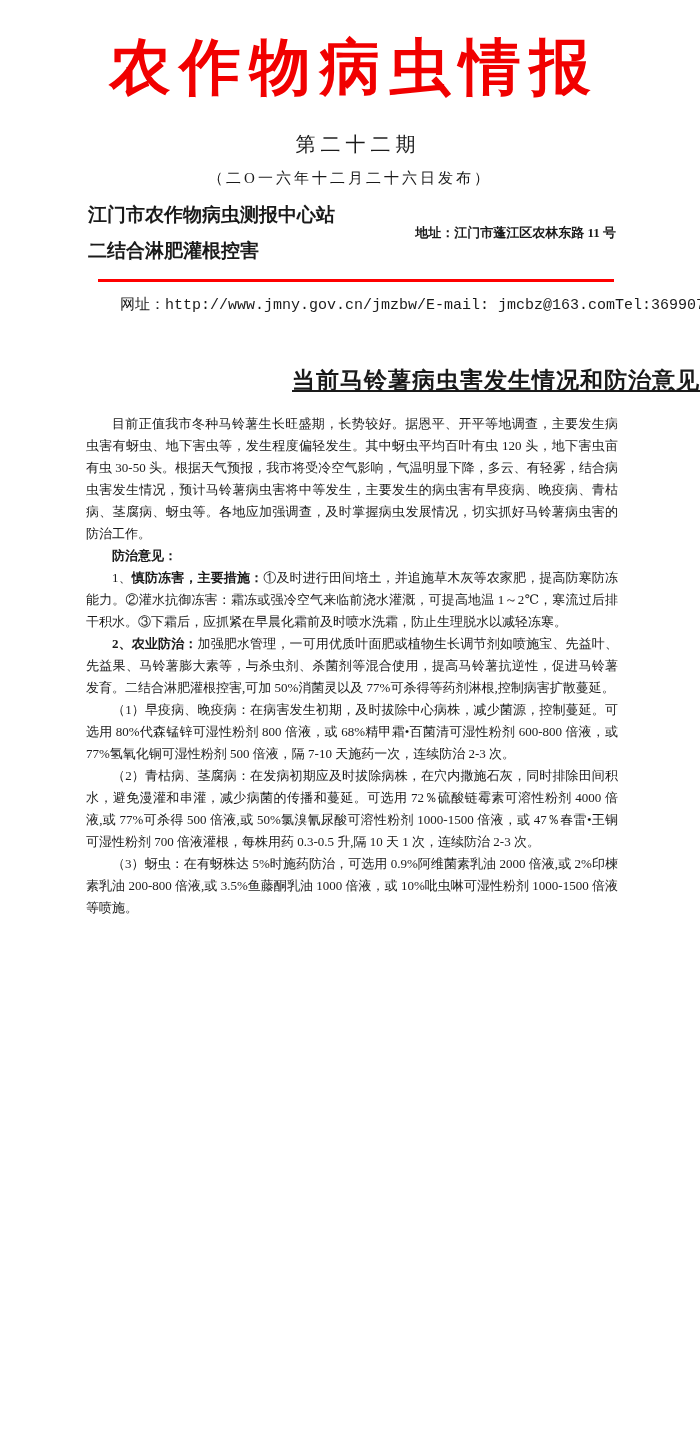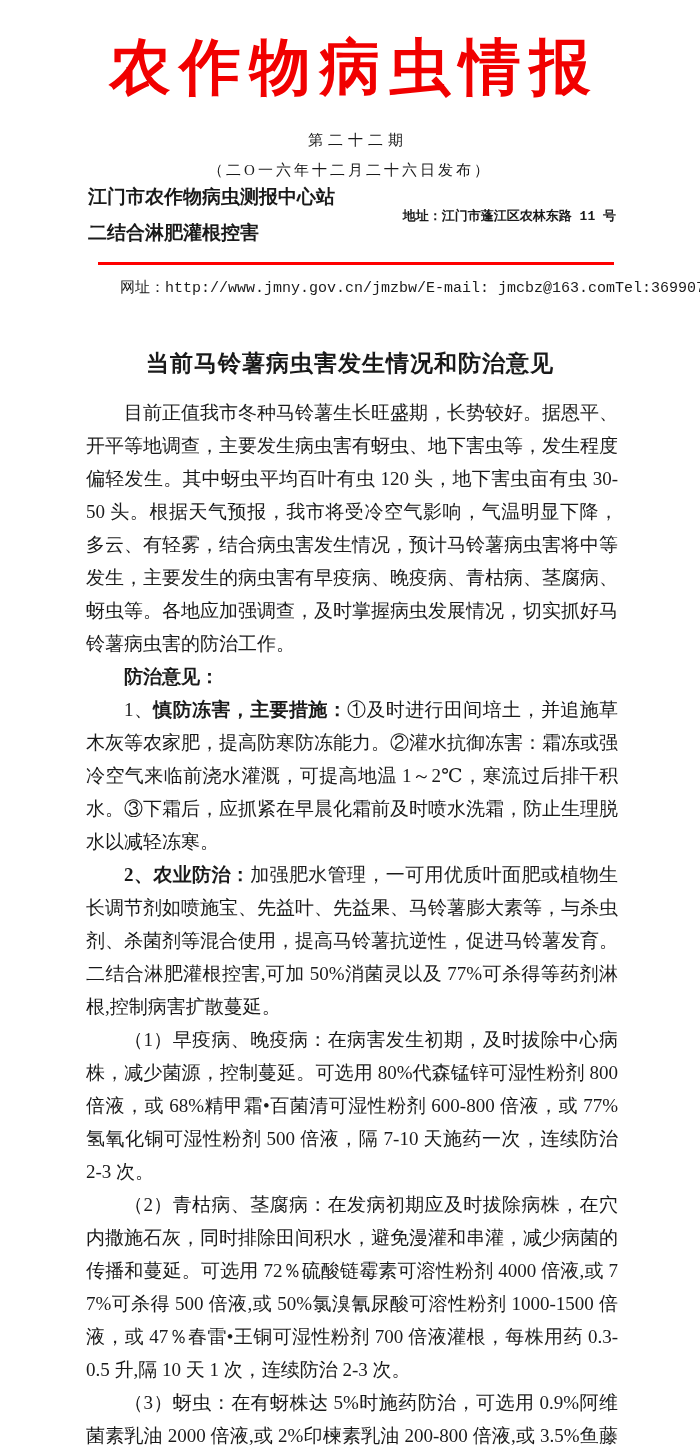--- a/index.html
+++ b/index.html
@@ -30,37 +30,37 @@
     color:var(--title-red);
     font-size:61px;
     font-weight:bold;
     letter-spacing:9px;
     line-height:1.18;
     text-indent:9px; 
     margin-top:24px;
   }
   .issue{
     text-align:center;
-    font-size:15px;
+    font-size:20px;
     letter-spacing:5px;
     margin-top:27px;
     padding-left:16px;
   }
   .pubdate{
     text-align:center;
     font-size:15px;
     letter-spacing:3px;
     margin-top:11px;
   }
   .org-row{
     display:flex;
     justify-content:space-between;
     align-items:center;
     padding:0 84px 0 88px;
-    font-family:Liberation Mono, monospace;
+    margin-top:9px;
   }
   .org-col .org-line{
     font-size:19px;
     font-weight:600;
     line-height:36px;
     white-space:nowrap;
   }
   .address{
     font-size:13px;
     font-weight:600;
@@ -76,33 +76,34 @@
     align-items:baseline;
     padding-left:120px;
     margin-top:13px;
     font-family:"Liberation Mono","DejaVu Sans Mono",monospace;
     font-size:15px;
     white-space:nowrap;
   }
   .contact-row .sep{display:inline-block;width:26px;}
   
   .article-title{
-    text-align:center;
+    text-align:right;
     font-size:23px;
     font-weight:bold;
     letter-spacing:1px;
     margin-top:51px;
+    text-decoration:underline;
   }
   .body-text{
     padding:0 82px 0 86px;
     margin-top:17px;
   }
   .body-text p{
-    font-size:19px;
-    line-height:33px;
+    font-size:13px;
+    line-height:22px;
     text-align:justify;
     text-indent:2em;
     word-break:break-all;
   }
   .lead{font-weight:bold;}
 </style>
 </head>
 <body>
 
 <div class="page">

